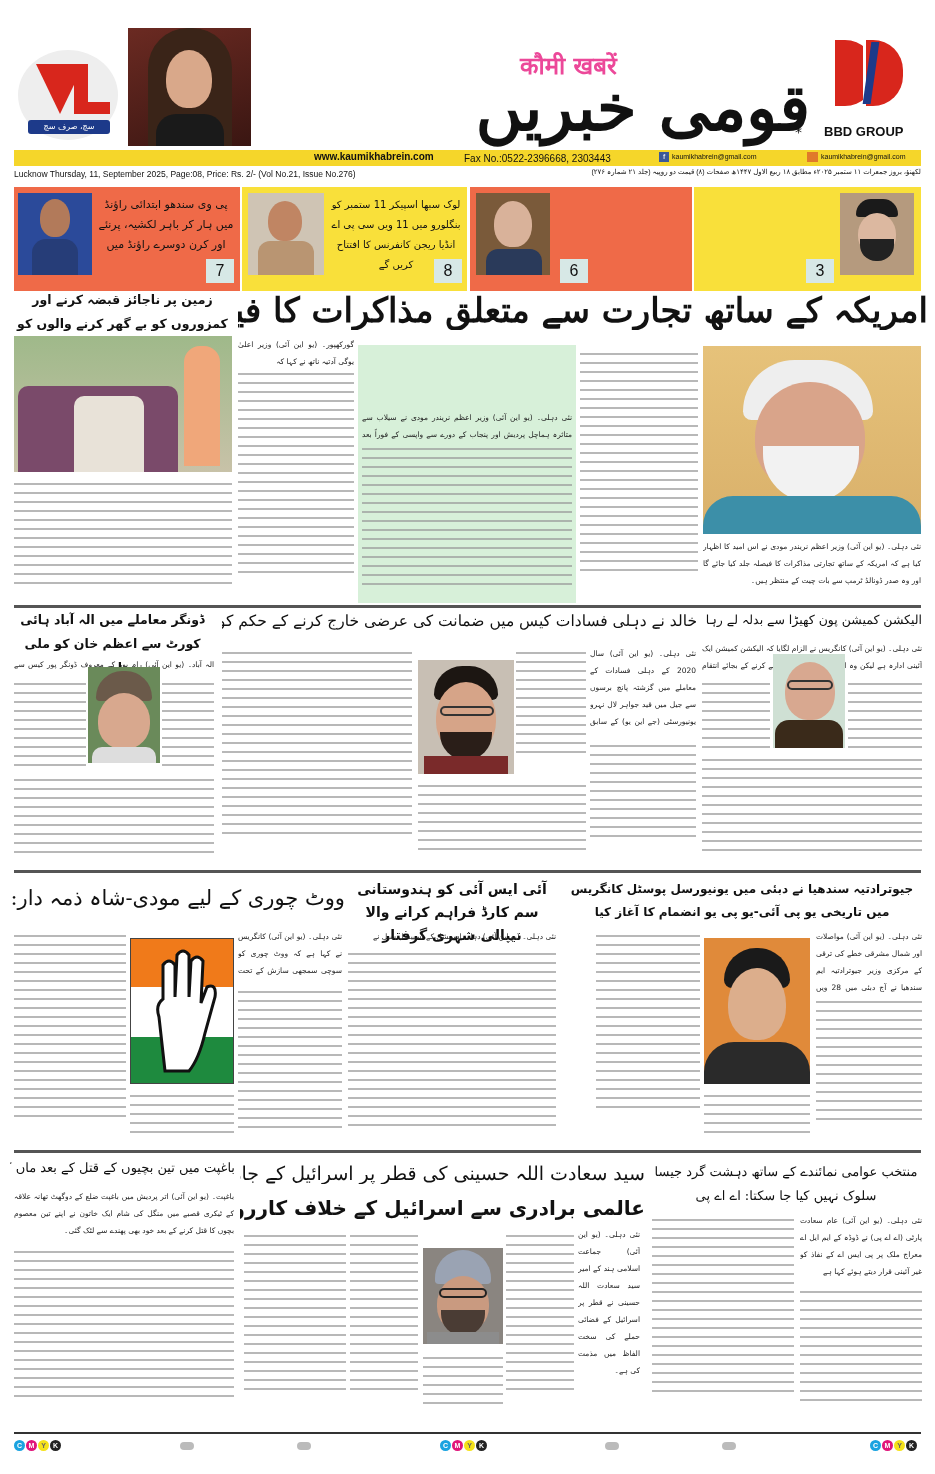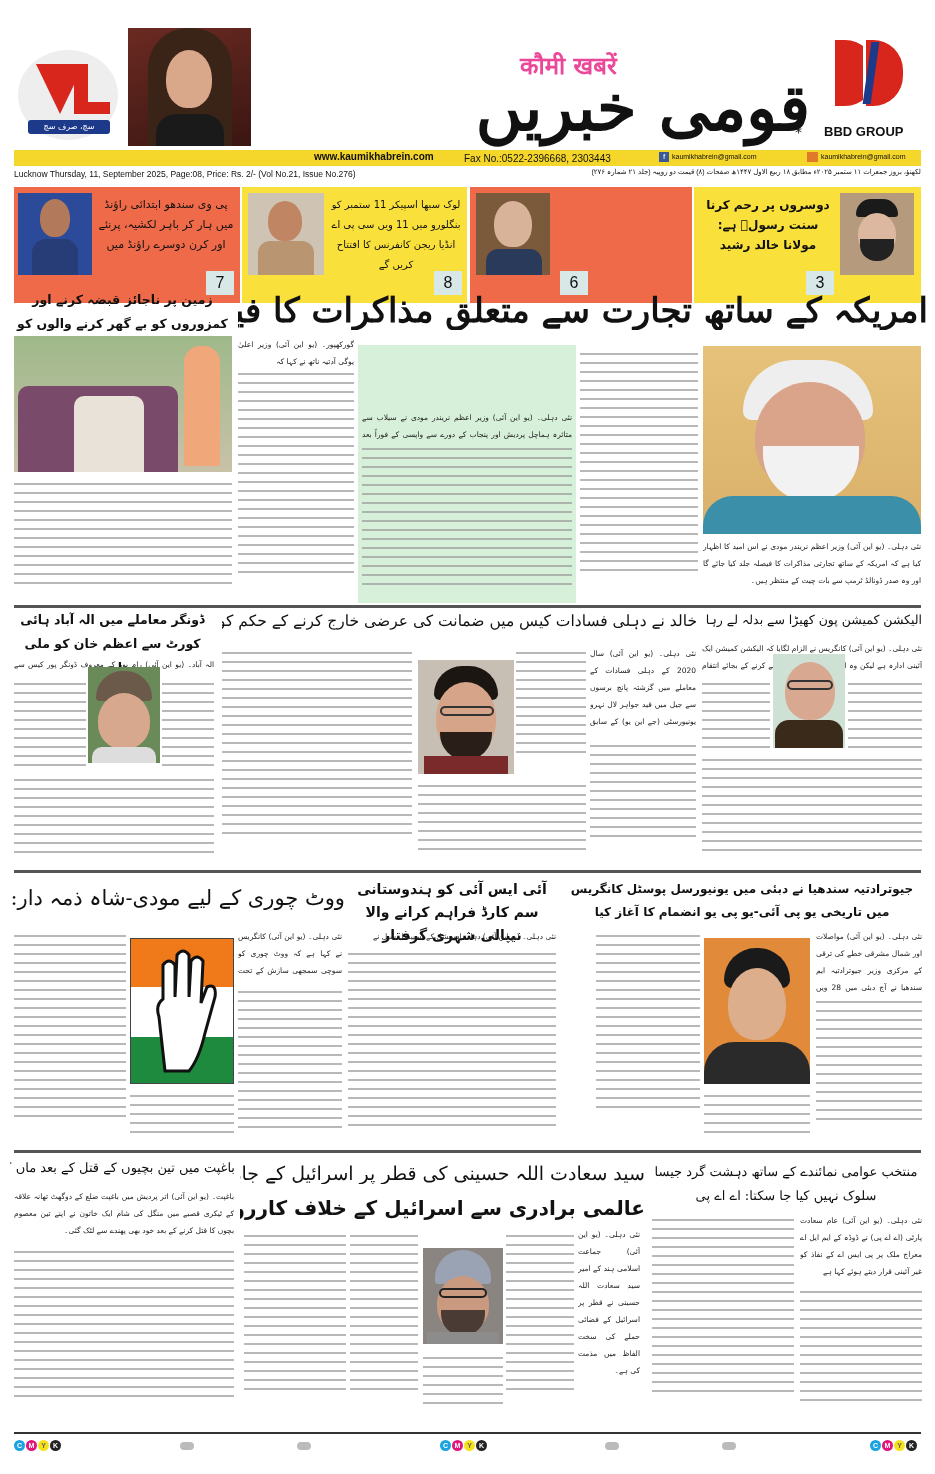--- a/index.html
+++ b/index.html
@@ -17,21 +17,21 @@
 .title-urdu{left:280px;top:70px;font-size:64px;font-weight:bold;color:#111;direction:rtl;font-family:"DejaVu Serif",serif;letter-spacing:-1px}
 .bbd{left:835px;top:40px;width:80px;height:80px}
 .bbd .b1{position:absolute;left:0;top:0;width:40px;height:66px;background:#d8261c;border-radius:0 30px 30px 0}
 .bbd .b2{position:absolute;left:28px;top:0;width:40px;height:66px;background:#d8261c;border-radius:0 30px 30px 0;border-left:3px solid #fff}
 .bbd .b3{position:absolute;left:32px;top:2px;width:8px;height:62px;background:#1d3a8a;transform:skewX(-8deg)}
 .bbd-label{left:824px;top:124px;font-size:13px;font-weight:bold;font-family:"Liberation Sans",sans-serif}
 .star{left:795px;top:124px;font-size:14px}
 .yellowbar{left:14px;top:150px;width:907px;height:16px;background:#f5d62a}
 .yellowbar span{position:absolute;top:1px;font-family:"Liberation Sans",sans-serif;white-space:nowrap}
 .dateline{left:14px;top:168px;width:907px;height:14px;font-size:8.5px;font-family:"Liberation Sans",sans-serif}
-.teaser{top:187px;height:116px;padding-left:13px;}
+.teaser{top:187px;height:104px;padding-left:13px;}
 .teaser .pic{position:absolute;top:6px;width:74px;height:82px;background:#6b7fa6}
 .teaser .txt{position:absolute;top:8px;direction:rtl;font-size:11px;line-height:20px;text-align:center;color:#111}
 .teaser .num{position:absolute;bottom:8px;width:28px;height:24px;background:#d7e8e6;font-size:16px;text-align:center;line-height:24px;font-family:"Liberation Sans",sans-serif}
 .rule{background:#555;height:3px}
 .hl{direction:rtl;font-weight:bold;text-align:center;color:#111;white-space:nowrap;overflow:hidden}
 .col{direction:rtl;font-size:7.5px;line-height:17px;color:#222;text-align:justify;overflow:hidden}
 .col::after{content:""}
 .lines{position:absolute;overflow:hidden;direction:rtl}
 .lines i{display:block;height:2px;background:#9a9a9a;margin:7px 0;opacity:.7}
 .greenbox{background:#d7f0d9}
@@ -96,21 +96,20 @@
   <div class="num" style="left:192px">8</div>
 </div>
 <div class="abs teaser" style="left:470px;width:222px;background:#ef6a48">
   <div class="pic" style="left:6px;background:#7a5a3a">
       <div class="face" style="left:18px;top:8px;width:38px;height:46px;background:#d9b29a"></div>
       <div style="position:absolute;left:10px;top:56px;width:56px;height:26px;background:#2a3a5a;border-radius:12px 12px 0 0"></div>
     </div>
   <div class="num" style="left:90px">6</div>
 </div>
 <div class="abs teaser" style="left:694px;width:227px;background:#f9e03a">
-  <div class="txt" style="left:8px;width:132px;font-size:12px;font-weight:bold">دوسروں پر رحم کرنا سنت رسولؐ ہے: مولانا خالد رشید</div>
   <div class="num" style="left:112px">3</div>
   <div class="pic" style="left:146px;background:#b59a7e">
       <div style="position:absolute;left:16px;top:6px;width:42px;height:18px;background:#1a1a1a;border-radius:20px 20px 4px 4px"></div>
       <div class="face" style="left:18px;top:20px;width:38px;height:42px;background:#dcb8a0"></div>
       <div style="position:absolute;left:20px;top:46px;width:34px;height:22px;background:#222;border-radius:0 0 16px 16px"></div>
     </div>
 </div>
 
 <div class="abs hl" style="left:238px;top:290px;width:690px;font-size:34px;font-family:'DejaVu Serif',serif">امریکہ کے ساتھ تجارت سے متعلق مذاکرات کا فیصلہ جلد: مودی</div>
 

